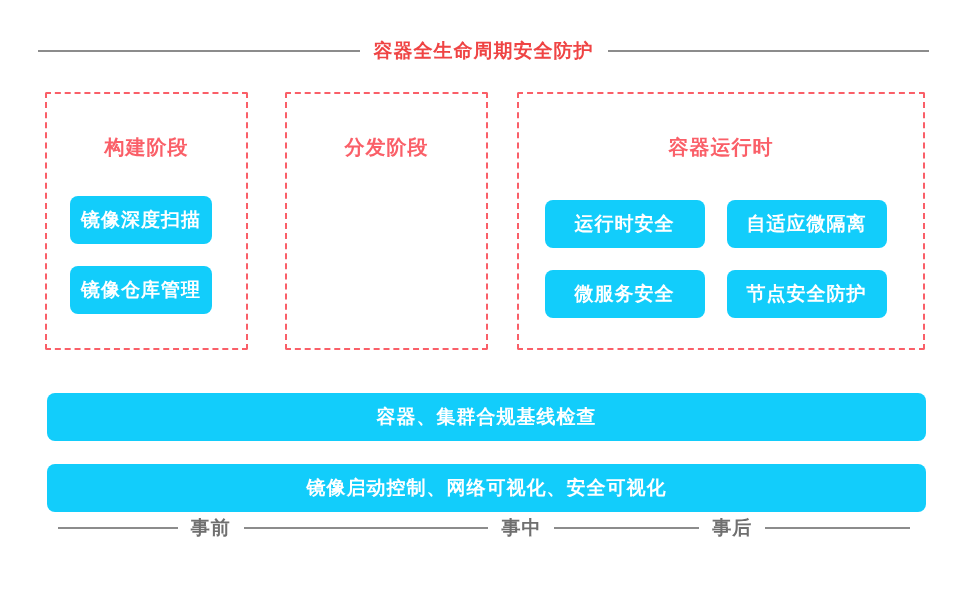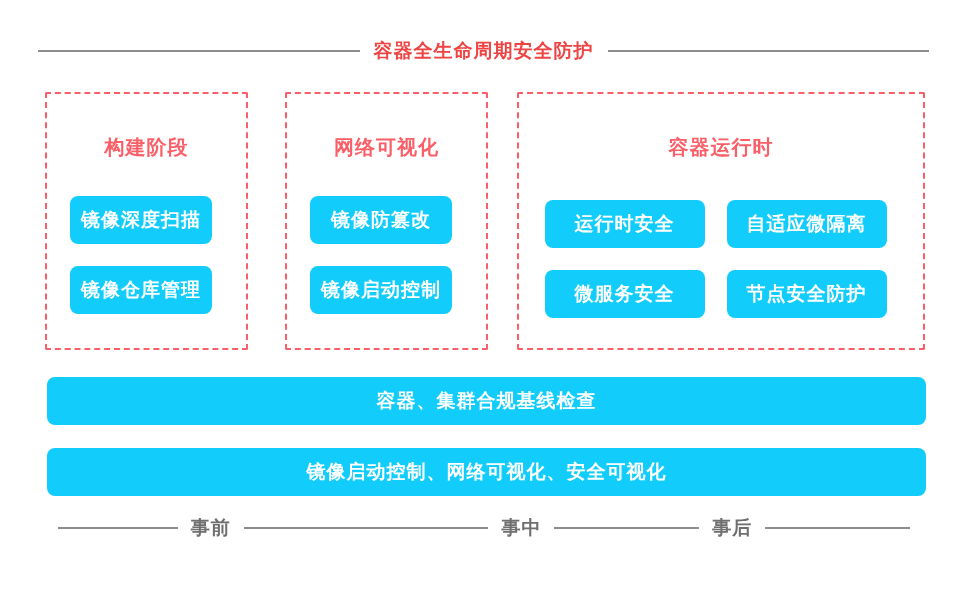--- a/index.html
+++ b/index.html
@@ -111,20 +111,21 @@
     background: #12cdfb;
     border-radius: 8px;
     color: #ffffff;
     font-size: 19px;
     font-weight: bold;
     letter-spacing: 1px;
     display: flex;
     align-items: center;
     justify-content: center;
     box-sizing: border-box;
+    margin-top: 16px;
   }
   .wide-bar-1 { top: 377px; }
   .wide-bar-2 { top: 448px; }
 
   
   .timeline {
     position: absolute;
     left: 58px;
     top: 515px;
     width: 852px;
@@ -163,25 +164,21 @@
 
   <div class="panel panel-build">
     <div class="panel-title">构建阶段</div>
     <div class="pill-area">
       <div class="pill">镜像深度扫描</div>
       <div class="pill">镜像仓库管理</div>
     </div>
   </div>
 
   <div class="panel panel-dist">
-    <div class="panel-title">网络可视化</div>
-    <div class="pill-area">
-      <div class="pill">镜像防篡改</div>
-      <div class="pill">镜像启动控制</div>
-    </div>
+    <div class="panel-title">分发阶段</div>
   </div>
 
   <div class="panel panel-run">
     <div class="panel-title">容器运行时</div>
     <div class="pill-area">
       <div class="pill">运行时安全</div>
       <div class="pill">自适应微隔离</div>
       <div class="pill">微服务安全</div>
       <div class="pill">节点安全防护</div>
     </div>

